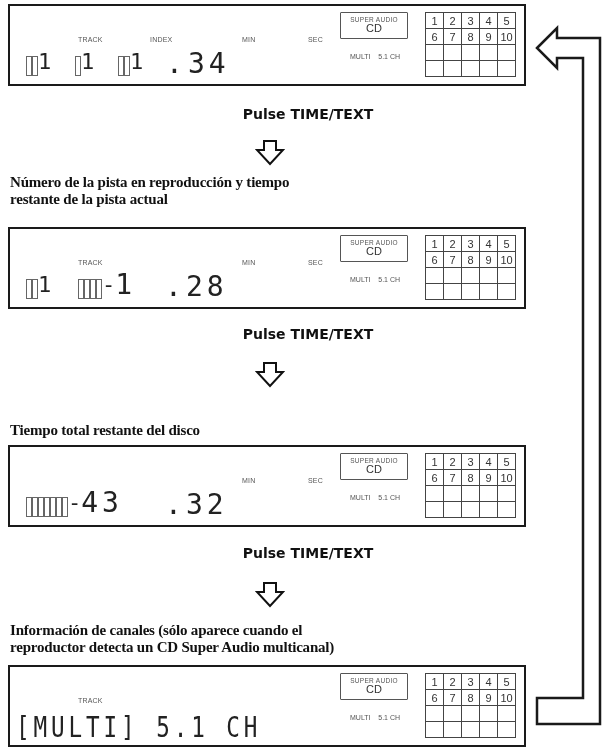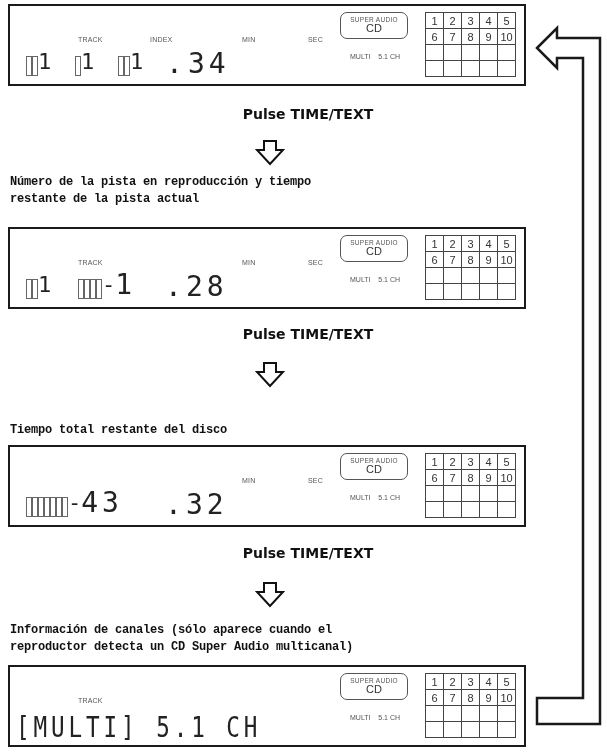--- a/index.html
+++ b/index.html
@@ -12,36 +12,36 @@
          border: 2px solid #1a1a1a; box-sizing: border-box; background: #fff; }
   .lcd .lbl { position: absolute; font-family: "Liberation Sans", sans-serif;
               font-size: 7px; color: #555; letter-spacing: 0.2px; }
   .seg { display: inline-block; width: 6px; height: 20px; border: 1px solid #666;
          margin-right: 0px; vertical-align: bottom; box-sizing: border-box; background:#fff; }
   .segrow { position: absolute; bottom: 8px; display: flex; align-items: flex-end; }
   .bigtxt { font-family: "DejaVu Sans Mono", monospace; font-size: 28px; color: #222;
             line-height: 28px; letter-spacing: 4px; font-weight: normal; }
 
   .sacd { position: absolute; left: 330px; top: 6px; width: 68px; height: 27px;
-          border: 1.5px solid #555; border-radius: 7px; box-sizing: border-box; text-align: center; }
+          border: 1.5px solid #555; border-radius: 1px; box-sizing: border-box; text-align: center; }
   .sacd .t1 { font-family: "Liberation Sans", sans-serif; font-size: 6.5px; color: #555;
               margin-top: 3px; line-height: 7px; letter-spacing: 0.3px; }
   .sacd .t2 { font-family: "Liberation Sans", sans-serif; font-size: 11px; color: #333;
               line-height: 11px; }
   .multi { position: absolute; left: 340px; top: 47px; font-family: "Liberation Sans", sans-serif;
            font-size: 7px; color: #555; }
 
   .grid { position: absolute; left: 415px; top: 6px; border-collapse: collapse; }
   .grid td { width: 18px; height: 16px; border: 1px solid #444; box-sizing: border-box;
              font-family: "Liberation Sans", sans-serif; font-size: 11px; color: #333;
              text-align: center; padding: 0; line-height: 14px; }
   .grid tr.r2 td { height: 16px; }
 
-  .caption { position: absolute; left: 10px; font-family: Liberation Mono, monospace;
-             font-size: 12px; font-weight: bold; color: #111; line-height: 17px; letter-spacing: -0.2px;}
+  .caption { position: absolute; left: 10px; font-family: Liberation Serif, serif;
+             font-size: 15px; font-weight: bold; color: #111; line-height: 17px; letter-spacing: -0.2px;}
   .pulse { position: absolute; left: 0; width: 536px; text-align: center;
            font-family: "DejaVu Sans", sans-serif; font-size: 14px; font-weight: bold; color: #111; margin-left: 40px; }
   .darrow { position: absolute; left: 255px; width: 30px; height: 26px; }
 </style>
 </head>
 <body>
 
 <div class="lcd" style="top:4px;">
   <span class="lbl" style="left:68px;top:30px;">TRACK</span>
   <span class="lbl" style="left:140px;top:30px;">INDEX</span>

